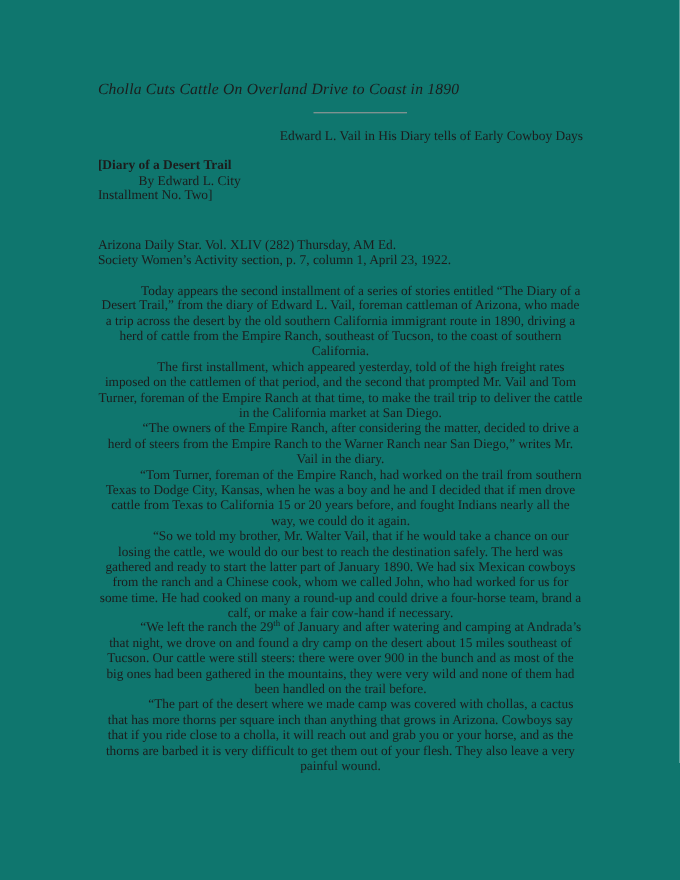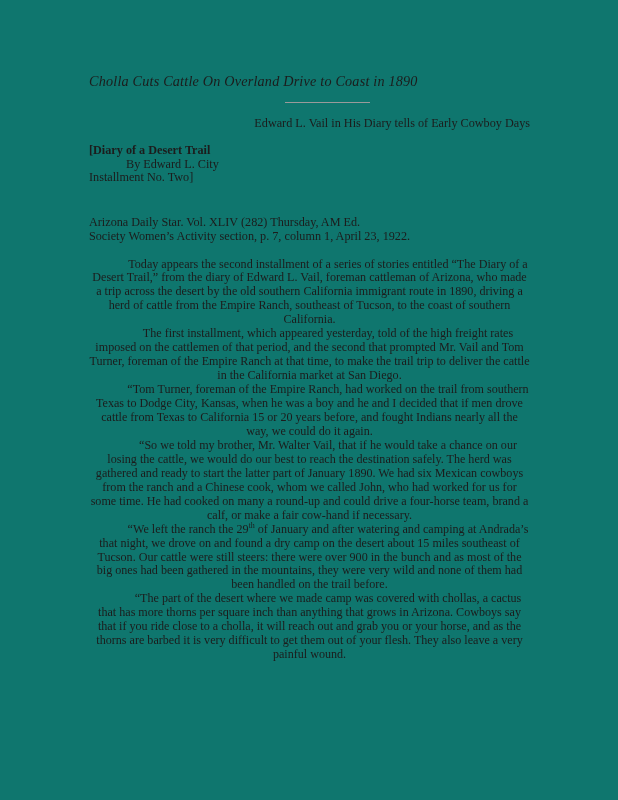--- a/index.html
+++ b/index.html
@@ -88,19 +88,20 @@
   </div>
 
   <div class="source-block">
     <p>Arizona Daily Star. Vol. XLIV (282) Thursday, AM Ed.</p>
     <p>Society Women’s Activity section, p. 7, column 1, April 23, 1922.</p>
   </div>
 
   <div class="article-body">
     <p>Today appears the second installment of a series of stories entitled “The Diary of a Desert Trail,” from the diary of Edward L. Vail, foreman cattleman of Arizona, who made a trip across the desert by the old southern California immigrant route in 1890, driving a herd of cattle from the Empire Ranch, southeast of Tucson, to the coast of southern California.</p>
     <p>The first installment, which appeared yesterday, told of the high freight rates imposed on the cattlemen of that period, and the second that prompted Mr. Vail and Tom Turner, foreman of the Empire Ranch at that time, to make the trail trip to deliver the cattle in the California market at San Diego.</p>
+    <p>“The owners of the Empire Ranch, after considering the matter, decided to drive a herd of steers from the Empire Ranch to the Warner Ranch near San Diego,” writes Mr. Vail in the diary.</p>
     <p>“Tom Turner, foreman of the Empire Ranch, had worked on the trail from southern Texas to Dodge City, Kansas, when he was a boy and he and I decided that if men drove cattle from Texas to California 15 or 20 years before, and fought Indians nearly all the way, we could do it again.</p>
     <p>“So we told my brother, Mr. Walter Vail, that if he would take a chance on our losing the cattle, we would do our best to reach the destination safely. The herd was gathered and ready to start the latter part of January 1890. We had six Mexican cowboys from the ranch and a Chinese cook, whom we called John, who had worked for us for some time. He had cooked on many a round-up and could drive a four-horse team, brand a calf, or make a fair cow-hand if necessary.</p>
     <p><span>“We left the ranch the 29</span><sup>th</sup><span> of January and after watering and camping at Andrada’s that night, we drove on and found a dry camp on the desert about 15 miles southeast of Tucson. Our cattle were still steers: there were over 900 in the bunch and as most of the big ones had been gathered in the mountains, they were very wild and none of them had been handled on the trail before.</span></p>
     <p>“The part of the desert where we made camp was covered with chollas, a cactus that has more thorns per square inch than anything that grows in Arizona. Cowboys say that if you ride close to a cholla, it will reach out and grab you or your horse, and as the thorns are barbed it is very difficult to get them out of your flesh. They also leave a very painful wound.</p>
   </div>
 
 </div>
 
 </body></html>

